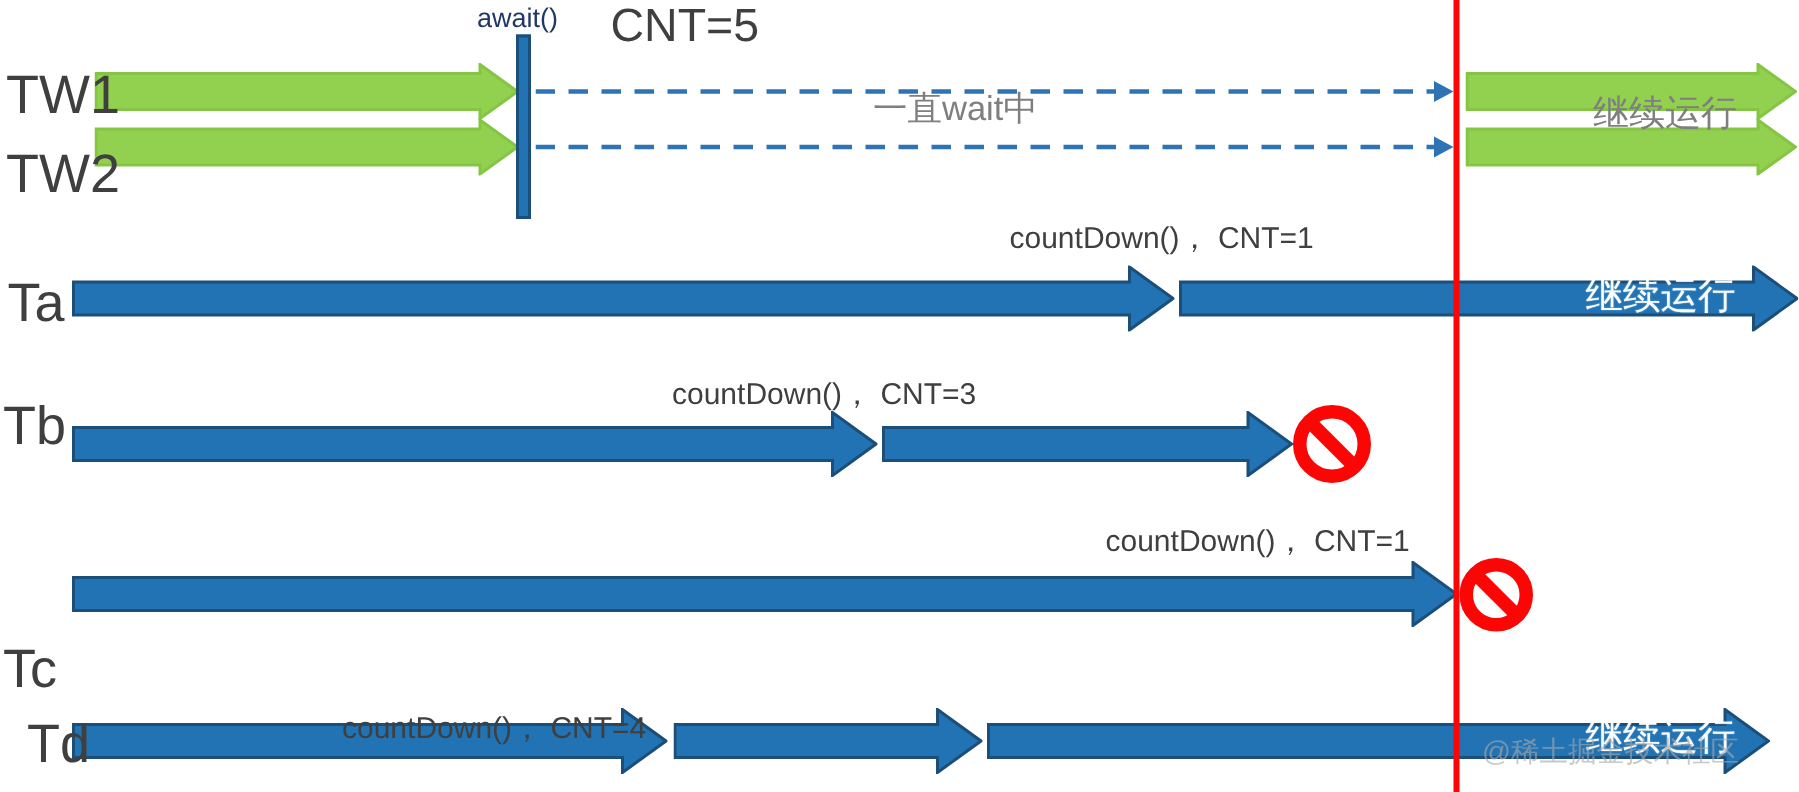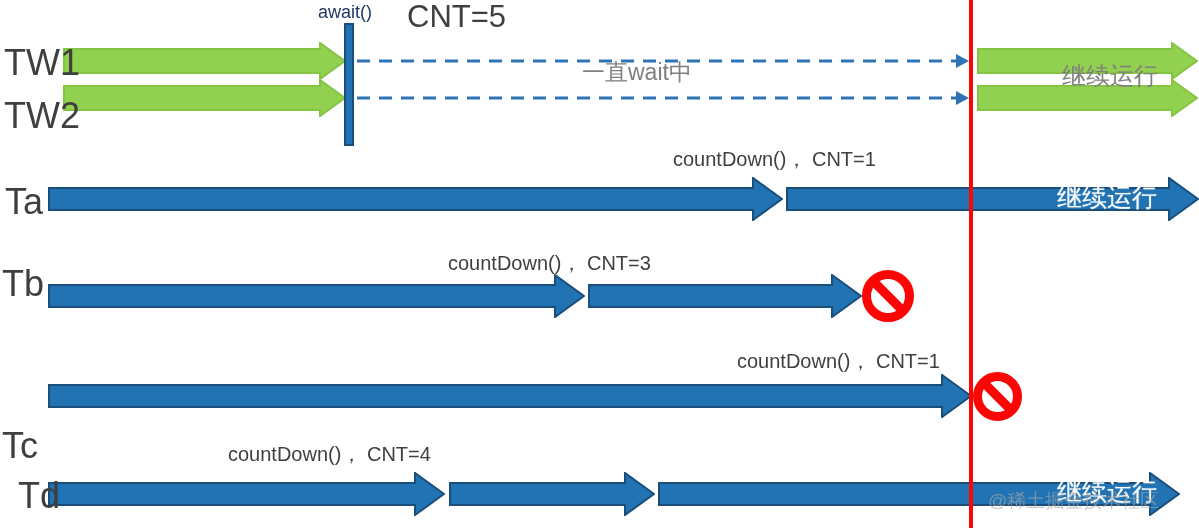--- a/index.html
+++ b/index.html
@@ -100,21 +100,21 @@
   <div class="txt t-dark thread-label" style="left:2px;top:378px;margin-top:48px;">Tc</div>
   <div class="txt t-dark event-label" style="left:737px;top:350px;">countDown()， CNT=1</div>
   <div class="arrow blue" style="left:48px;top:374px;width:924px;height:44px;"><svg width="924" height="44" viewBox="0 0 924 44">
         <polygon points="1,11 894,11 894,1 923,22 894,43 894,33 1,33" fill="#2173B4" stroke="#1B4E79" stroke-width="2" stroke-linejoin="miter"></polygon>
       </svg></div>
   <div class="noentry" style="left:973px;top:372px;width:49px;height:49px;">
       <div class="slash" style="width:43px;"></div>
     </div>
 
   <div class="txt t-dark thread-label" style="left:2px;top:476px;margin-left:16px;">Td</div>
-  <div class="txt t-dark event-label" style="left:228px;top:443px;">countDown()， CNT=4</div>
+  <div class="txt t-dark event-label" style="left:228px;top:475px;">countDown()， CNT=4</div>
   <div class="arrow blue" style="left:48px;top:472px;width:397px;height:44px;"><svg width="397" height="44" viewBox="0 0 397 44">
         <polygon points="1,11 367,11 367,1 396,22 367,43 367,33 1,33" fill="#2173B4" stroke="#1B4E79" stroke-width="2" stroke-linejoin="miter"></polygon>
       </svg></div>
   <div class="arrow blue" style="left:449px;top:472px;width:206px;height:44px;"><svg width="206" height="44" viewBox="0 0 206 44">
         <polygon points="1,11 176,11 176,1 205,22 176,43 176,33 1,33" fill="#2173B4" stroke="#1B4E79" stroke-width="2" stroke-linejoin="miter"></polygon>
       </svg></div>
   <div class="arrow blue" style="left:658px;top:472px;width:522px;height:44px;"><svg width="522" height="44" viewBox="0 0 522 44">
         <polygon points="1,11 492,11 492,1 521,22 492,43 492,33 1,33" fill="#2173B4" stroke="#1B4E79" stroke-width="2" stroke-linejoin="miter"></polygon>
       </svg></div>
   <div class="txt t-white" style="left:1057px;top:478px;font-size:25px;">继续运行</div>

